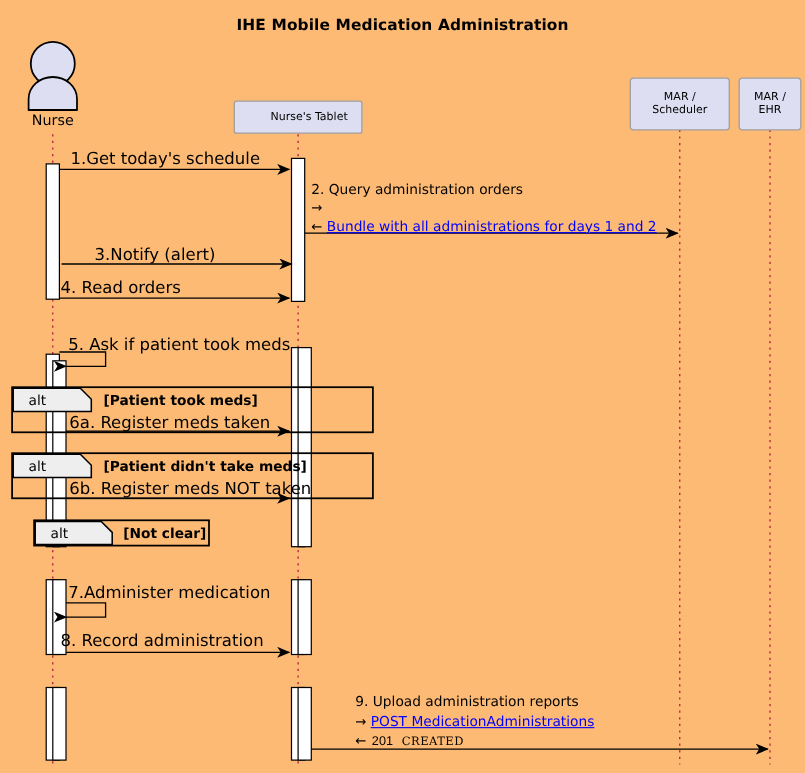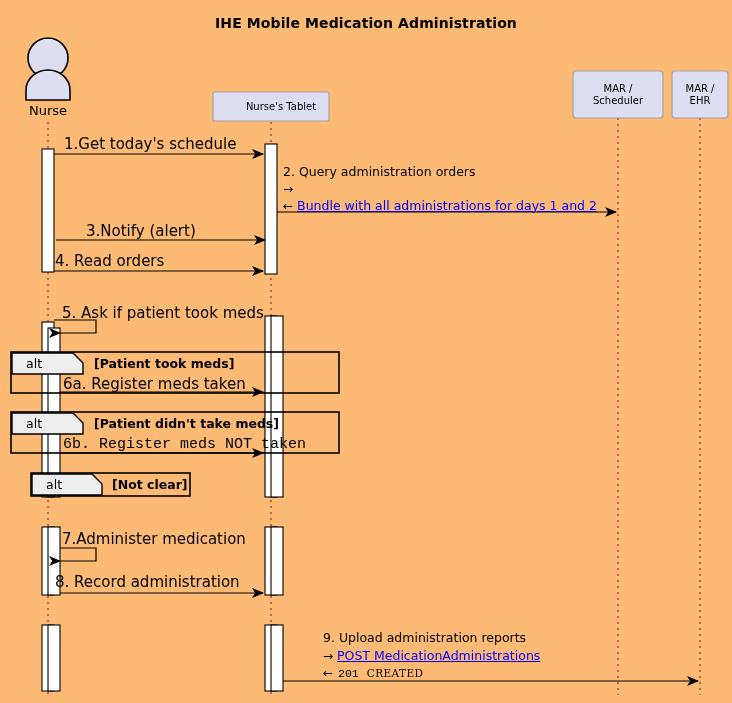--- a/index.html
+++ b/index.html
@@ -47,21 +47,21 @@
   .note-line {
     font-size: 12.5px;
   }
   .link-text {
     color: #0000FF;
     text-decoration: underline;
     font-size: 12.5px;
     cursor: pointer;
   }
   .mono-code {
-    font-family: Liberation Mono, monospace;
+    font-family: Liberation Sans, sans-serif;
     font-size: 11.5px;
     color: #000000;
   }
   .smallcaps-code {
     font-family: "DejaVu Serif", "Liberation Serif", serif;
     font-size: 10.5px;
     letter-spacing: 0.4px;
     color: #000000;
   }
   .frag-kw {
@@ -205,21 +205,21 @@
   <div class="txt msg-label" style="left:64px; top:137px;">1.Get today's schedule</div>
 
   <div class="txt msg-label" style="left:86px; top:224px;">3.Notify (alert)</div>
 
   <div class="txt msg-label" style="left:55px; top:254px;">4. Read orders</div>
 
   <div class="txt msg-label" style="left:62px; top:306px;">5. Ask if patient took meds</div>
 
   <div class="txt msg-label" style="left:63px; top:377px;">6a. Register meds taken</div>
 
-  <div class="txt msg-label" style="left:63px; top:437px;font-family:Liberation Mono, monospace;">6b. Register meds NOT taken</div>
+  <div class="txt msg-label" style="left:63px; top:437px;">6b. Register meds NOT taken</div>
 
   <div class="txt msg-label" style="left:62px; top:532px;">7.Administer medication</div>
 
   <div class="txt msg-label" style="left:55px; top:575px;">8. Record administration</div>
 
   <div style="position:absolute; left:283px; top:166px;">
     <div class="txt note-line" style="position:relative; left:0; top:0;">2. Query administration orders</div>
     <div style="position:relative; margin-top:3px; display:flex; align-items:baseline; gap:4px;">
       <span class="note-line" style="font-size:12px;">→</span>
     </div>

